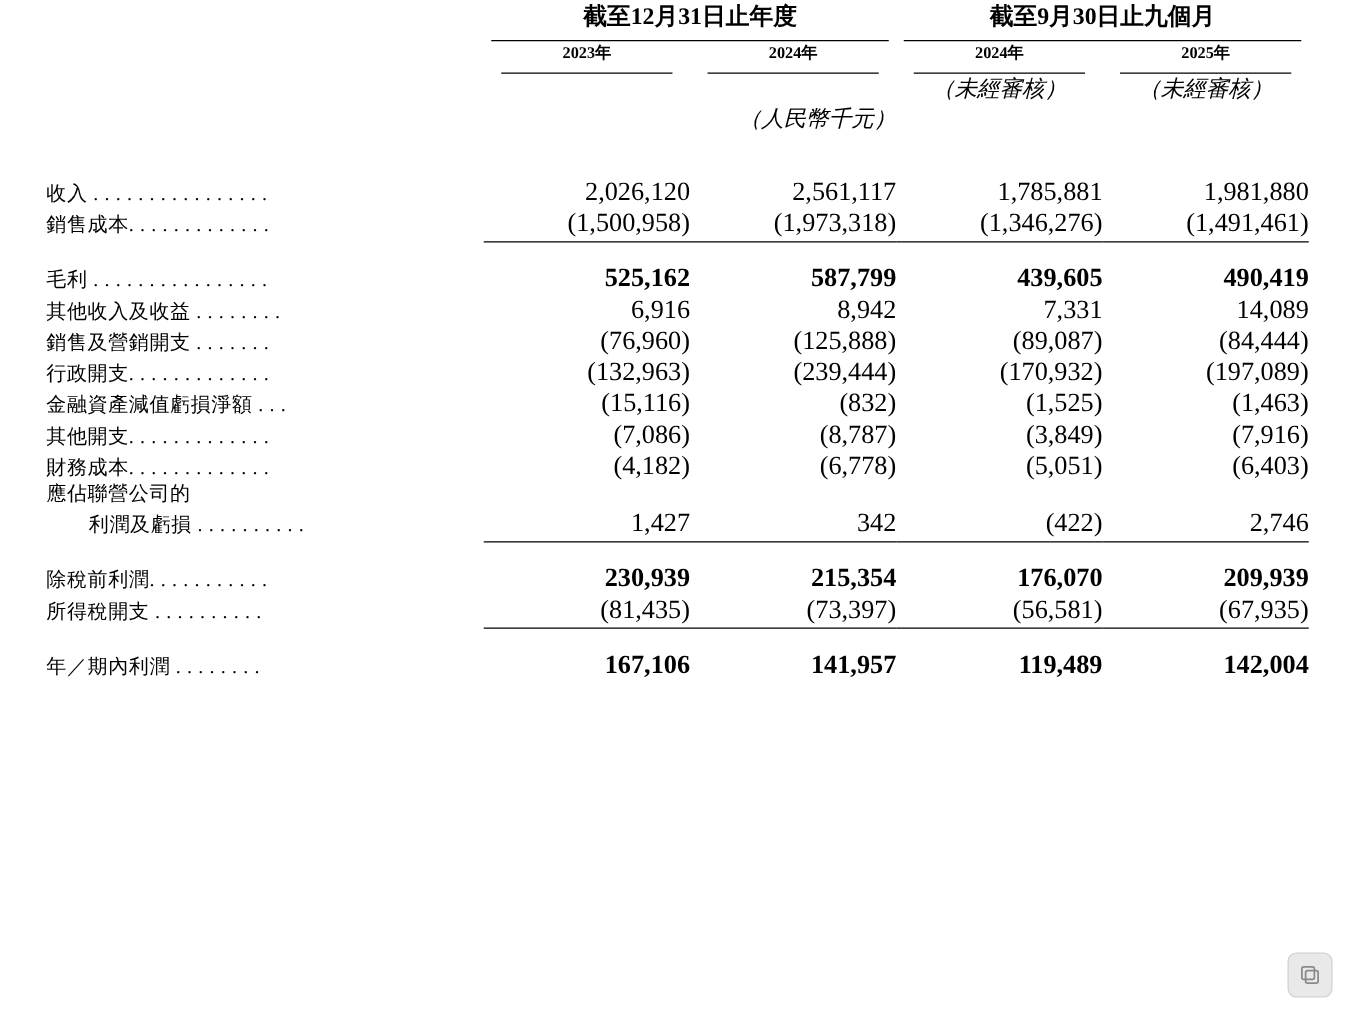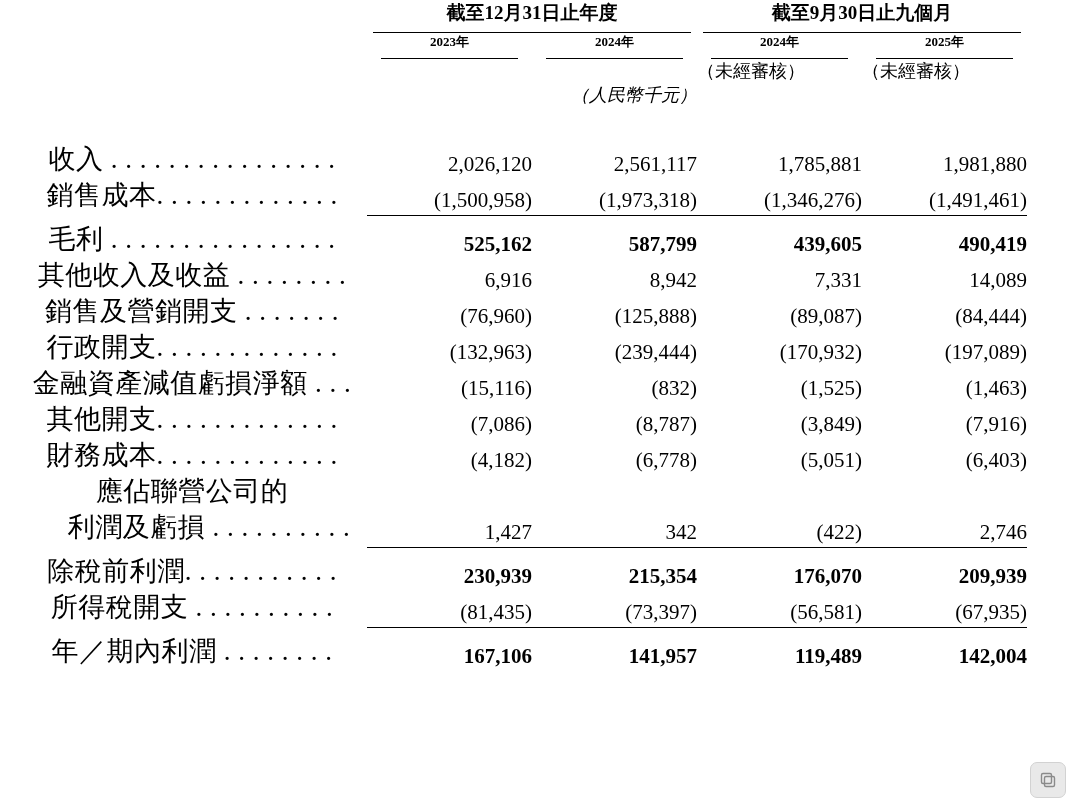--- a/index.html
+++ b/index.html
@@ -17,21 +17,21 @@
   }
   .sheet {
     position: relative;
     width: 1080px;
     height: 812px;
     padding: 0;
   }
   table.fin {
     border-collapse: collapse;
     width: 1010px;
-    margin-left: 17px;
+    margin-left: 37px;
     table-layout: fixed;
   }
   table.fin col.c-label { width: 350px; }
   table.fin col.c-num   { width: 165px; }
 
   .fin td, .fin th {
     padding: 0;
     vertical-align: bottom;
   }
 
@@ -59,42 +59,42 @@
     padding-top: 9px;
   }
   .yr .inner {
     display: block;
     border-bottom: 1.6px solid #000;
     padding-bottom: 7px;
     margin: 0 14px;
   }
 
   .sub {
-    text-align: left;
+    text-align: center;
+    font-style: italic;
     font-size: 18px;
     padding-top: 14px;
     white-space: nowrap;
   }
   .units {
     text-align: right;
     font-style: italic;
     font-size: 18px;
     padding-top: 18px;
     white-space: nowrap;
   }
 
   .gap-row td { height: 34px; }
 
   
   .lbl {
-    font-size: 27px;
+    font-size: 16px;
     white-space: nowrap;
     padding: 8px 18px 8px 0;
     letter-spacing: 0.5px;
-    text-align: center;
   }
   .lbl.bold { font-weight: normal; }
   .lbl.indent { padding-left: 34px; }
 
   .num {
     text-align: right;
     font-size: 21px;
     white-space: nowrap;
     padding: 8px 26px 8px 0;
     font-variant-numeric: lining-nums;

